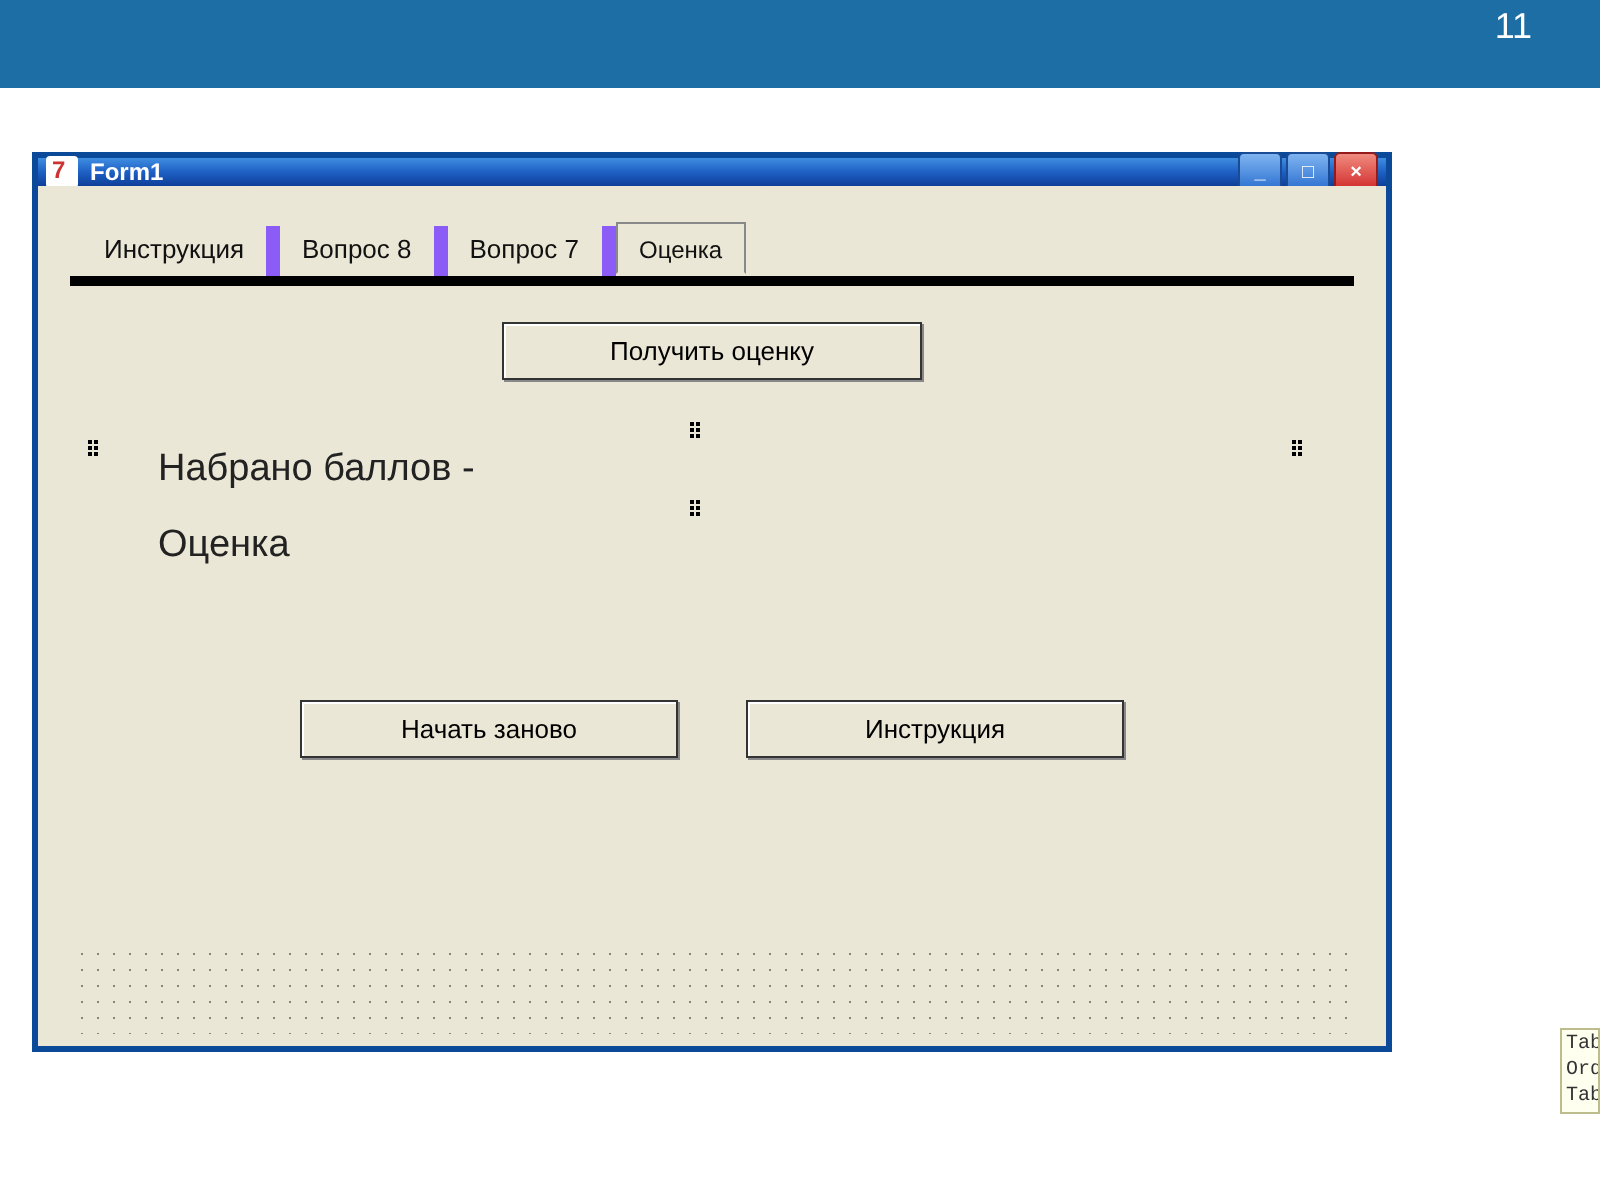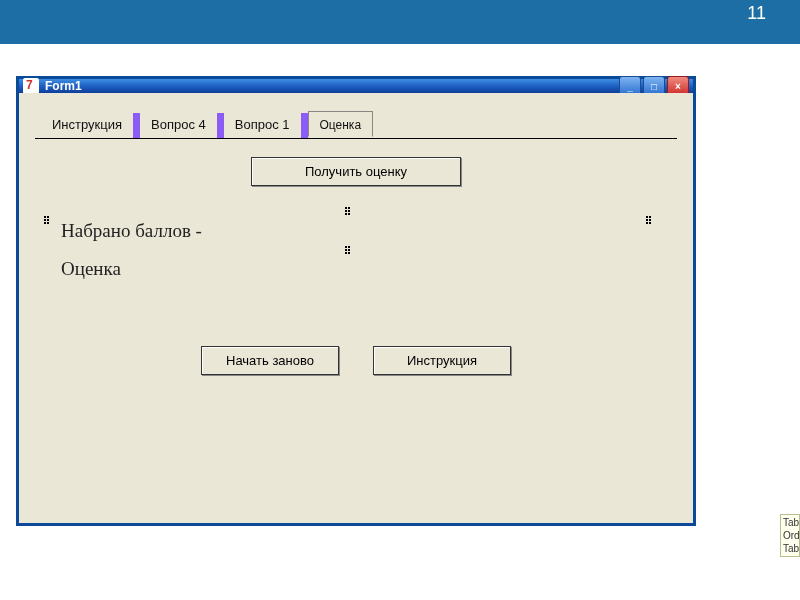--- a/index.html
+++ b/index.html
@@ -97,21 +97,21 @@
     border: 1px solid #888;
     border-bottom: 1px solid #eae7d7;
     border-right: 1px solid #888;
     margin-bottom: -1px;
     position: relative;
     top: -2px;
     padding-top: 6px;
     font-size: 12px;
   }
   .tab-panel {
-    border-top: 1px solid #000000;
+    border-top: 5px solid #000000;
     margin-top: 0;
     padding-top: 18px;
   }
   .btn {
     background: #eae7d7;
     border: 1px solid #333;
     box-shadow: 1px 1px 0 #888, inset 1px 1px 0 #fff;
     font-family: inherit;
     font-size: 13px;
     padding: 6px 18px;
@@ -139,51 +139,51 @@
     background: #000;
     margin: 0 1px 1px 0;
   }
   .h-tl { left: -3px; top: 6px; }
   .h-tr { right: -3px; top: 6px; }
   .h-tc { left: 50%; top: -3px; margin-left: -3px; }
   .h-cc { left: 50%; top: 36px; margin-left: -3px; }
   .label {
     font-size: 19px;
     color: #222;
-    margin-left: 8px;
+    margin-left: 26px;
     margin-bottom: 16px;
-    font-family: Liberation Serif, serif;
   }
   .bottom-btns {
     display: flex;
     gap: 34px;
     justify-content: center;
     margin-top: 8px;
   }
-  .bottom-btns .btn { width: 138px; }
+  .bottom-btns .btn { width: 189px; }
   .dotgrid {
     position: absolute;
     left: 18px; right: 18px; bottom: 6px;
     height: 44px;
     background-image: radial-gradient(#6b6b6b 0.6px, transparent 0.6px);
     background-size: 8px 8px;
     opacity: 0.8;
   }
   .prop-peek {
     position: absolute;
     right: 0;
     top: 470px;
     width: 20px;
     background: #fffff0;
     border: 1px solid #bcbc8c;
     font-size: 10px;
     line-height: 13px;
     padding: 1px 0 1px 2px;
     color: #333;
     overflow: hidden;
+    font-family: Liberation Mono, monospace;
   }
 </style>
 </head>
 <body>
 
 <div class="top-bar">
   <span>11</span>
 </div>
 
 <div class="slide-area">
@@ -202,22 +202,22 @@
         <div class="win-btn close">
           <span>×</span>
         </div>
       </div>
     </div>
 
     <div class="client">
 
       <div class="tabstrip">
         <div class="tab"><span>Инструкция</span></div>
-        <div class="tab"><span>Вопрос 4</span></div>
-        <div class="tab"><span>Вопрос 1</span></div>
+        <div class="tab"><span>Вопрос 8</span></div>
+        <div class="tab"><span>Вопрос 7</span></div>
         <div class="tab active"><span>Оценка</span></div>
       </div>
 
       <div class="tab-panel">
 
         <button class="btn btn-wide">Получить оценку</button>
 
         <div class="panel-box">
           <div class="handle h-tl">
               <span></span>

